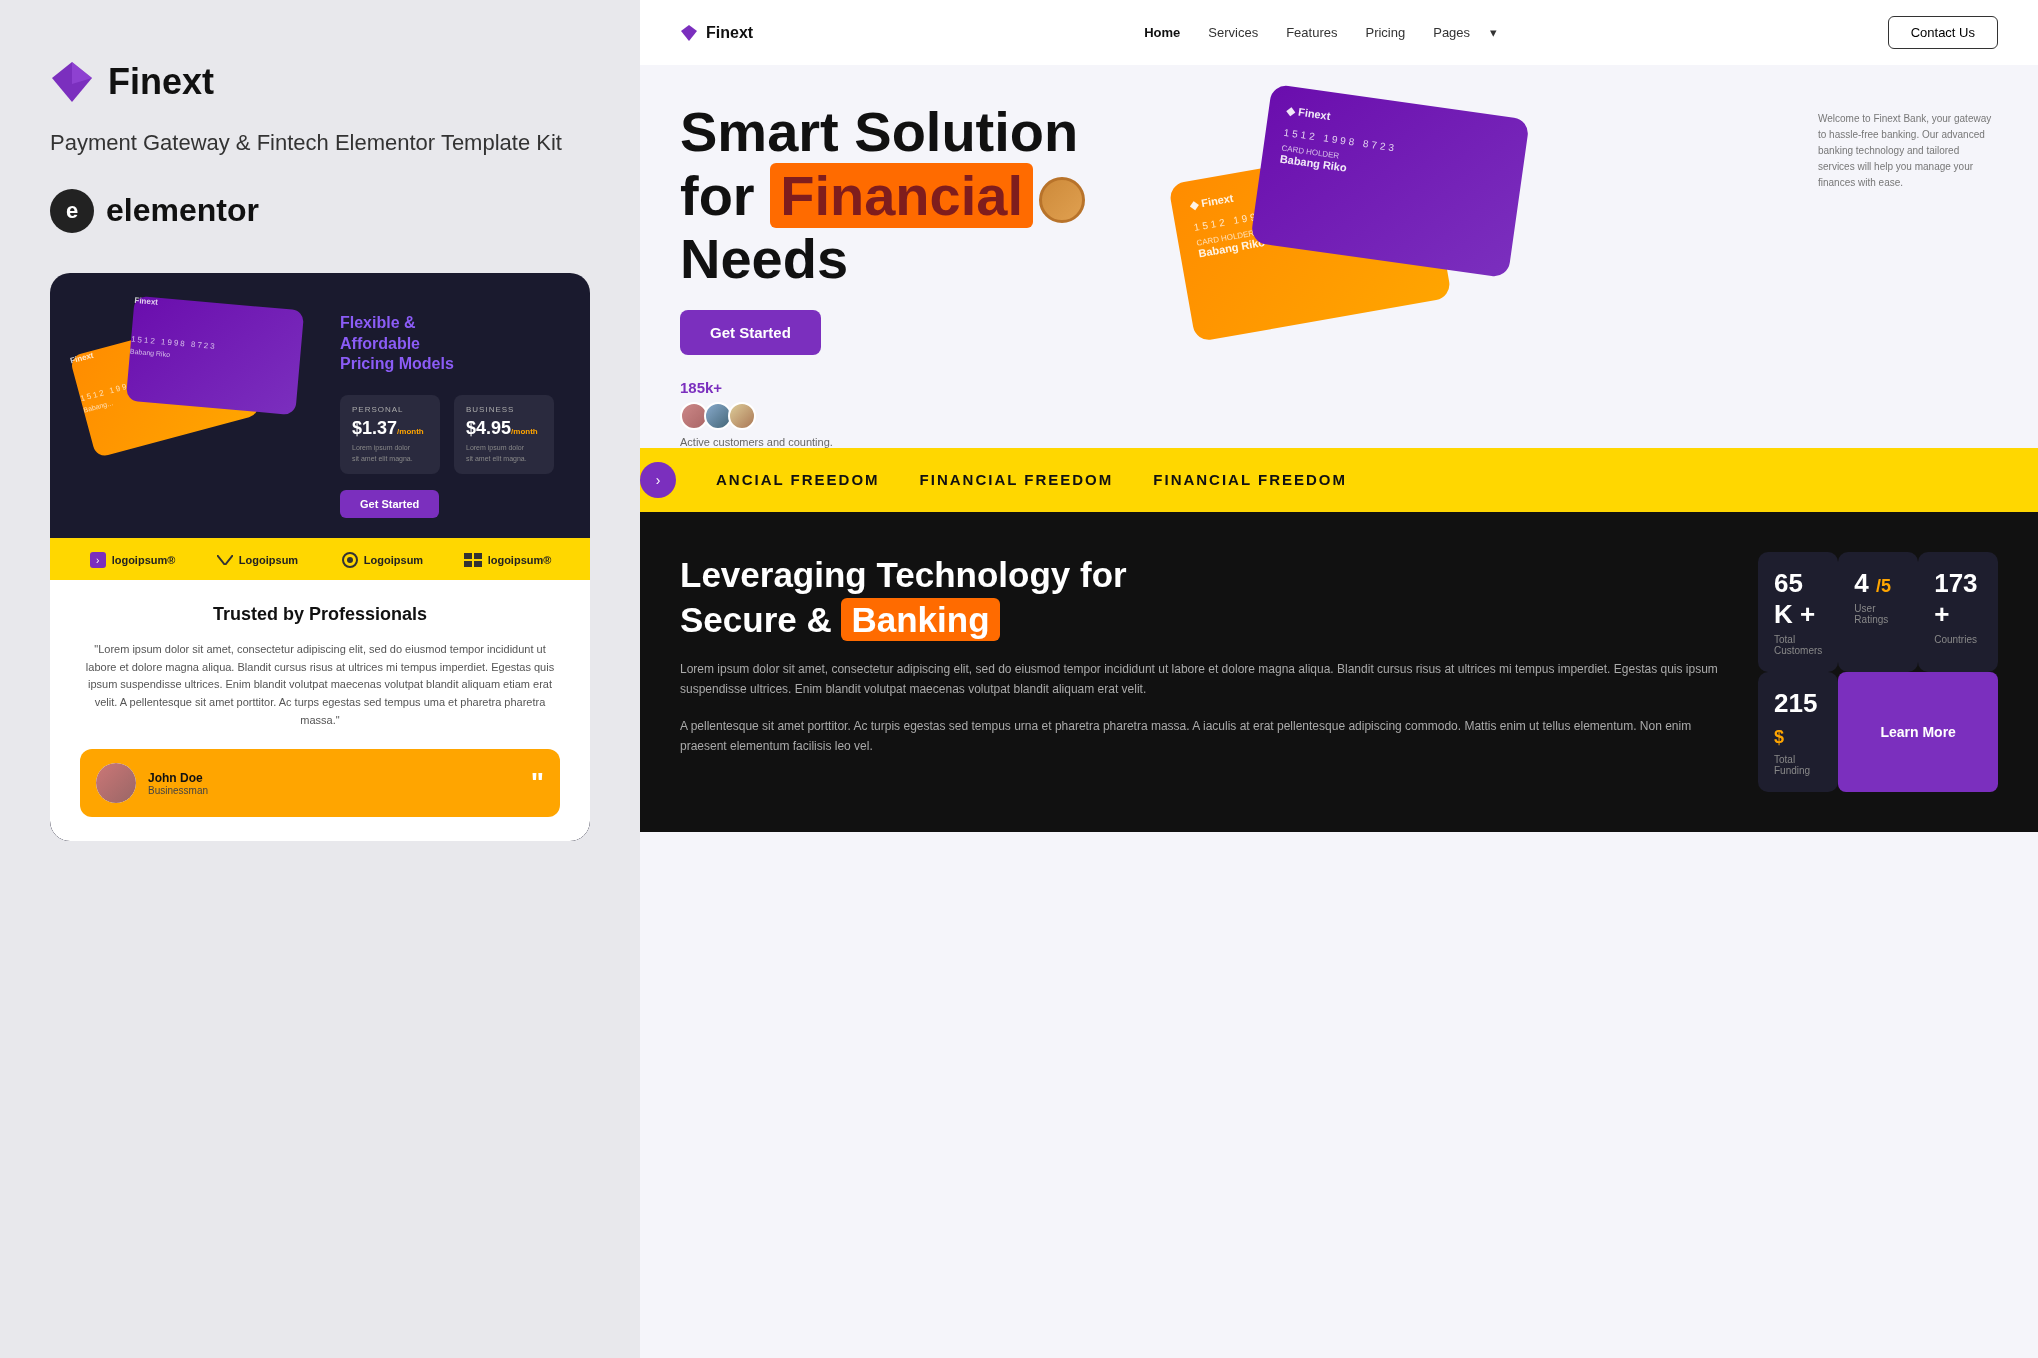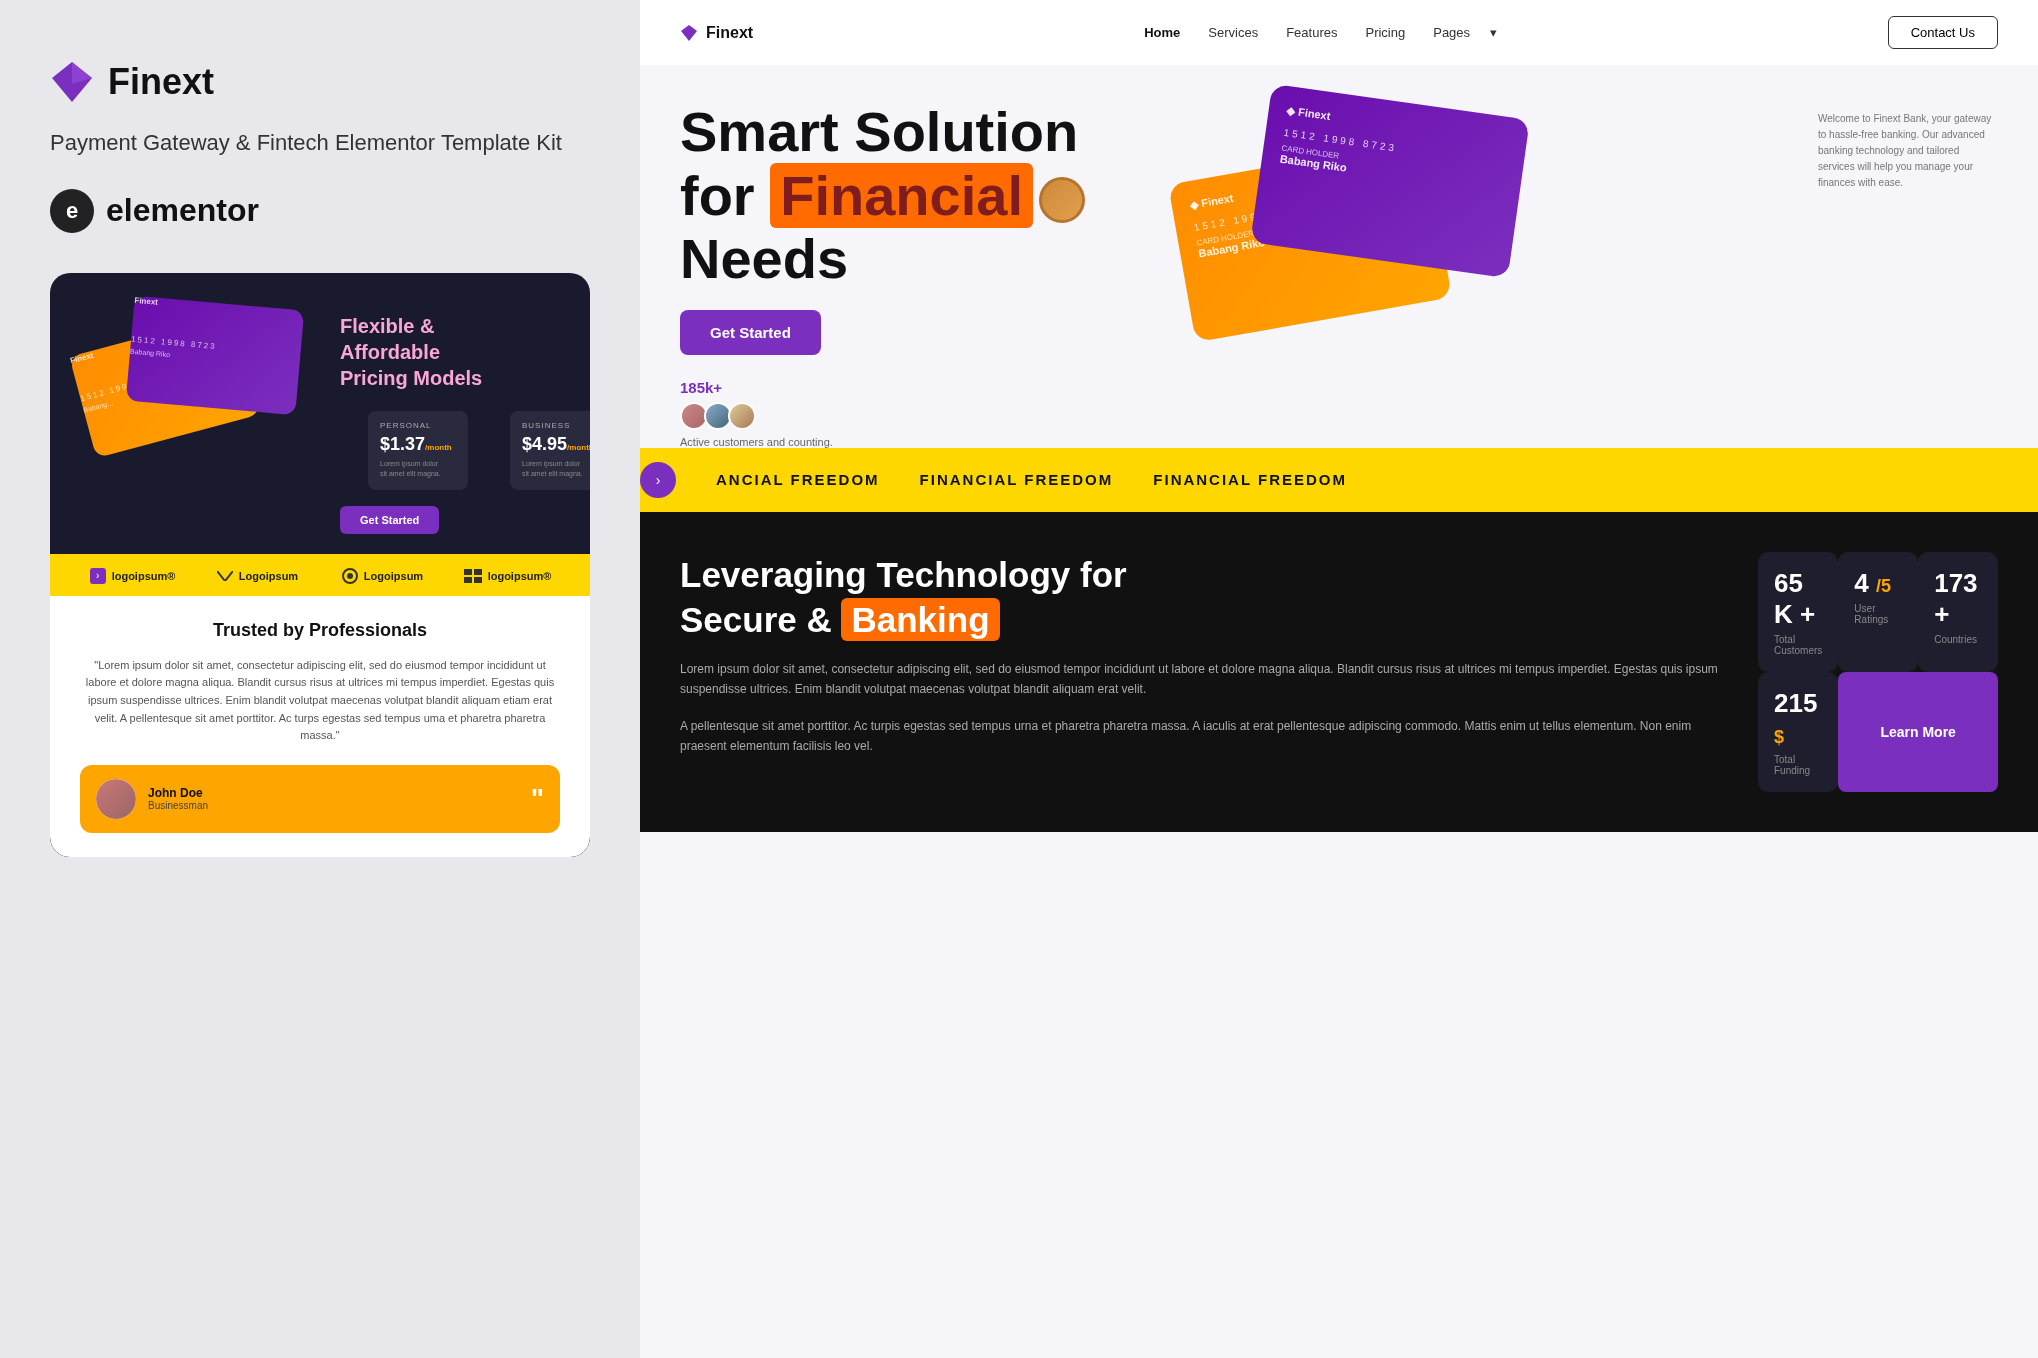--- a/index.html
+++ b/index.html
@@ -121,39 +121,38 @@
       left: 50px;
       transform: rotate(5deg);
     }
 
     .pricing-section {
       flex: 1;
       padding-top: 10px;
     }
 
     .pricing-title {
-      color: #f9a8d4;
-      font-size: 20px;
+      color: #8b5cf6;
+      font-size: 16px;
       font-weight: 800;
       line-height: 1.3;
       margin-bottom: 20px;
     }
 
     .pricing-plans {
       display: flex;
       gap: 14px;
       margin-bottom: 16px;
     }
 
     .plan {
       background: #2a2a3e;
       border-radius: 8px;
       padding: 10px 12px;
       min-width: 100px;
-      margin-left: 28px;
     }
 
     .plan-type {
       color: #aaa;
       font-size: 8px;
       text-transform: uppercase;
       letter-spacing: 1px;
       margin-bottom: 4px;
     }
 

